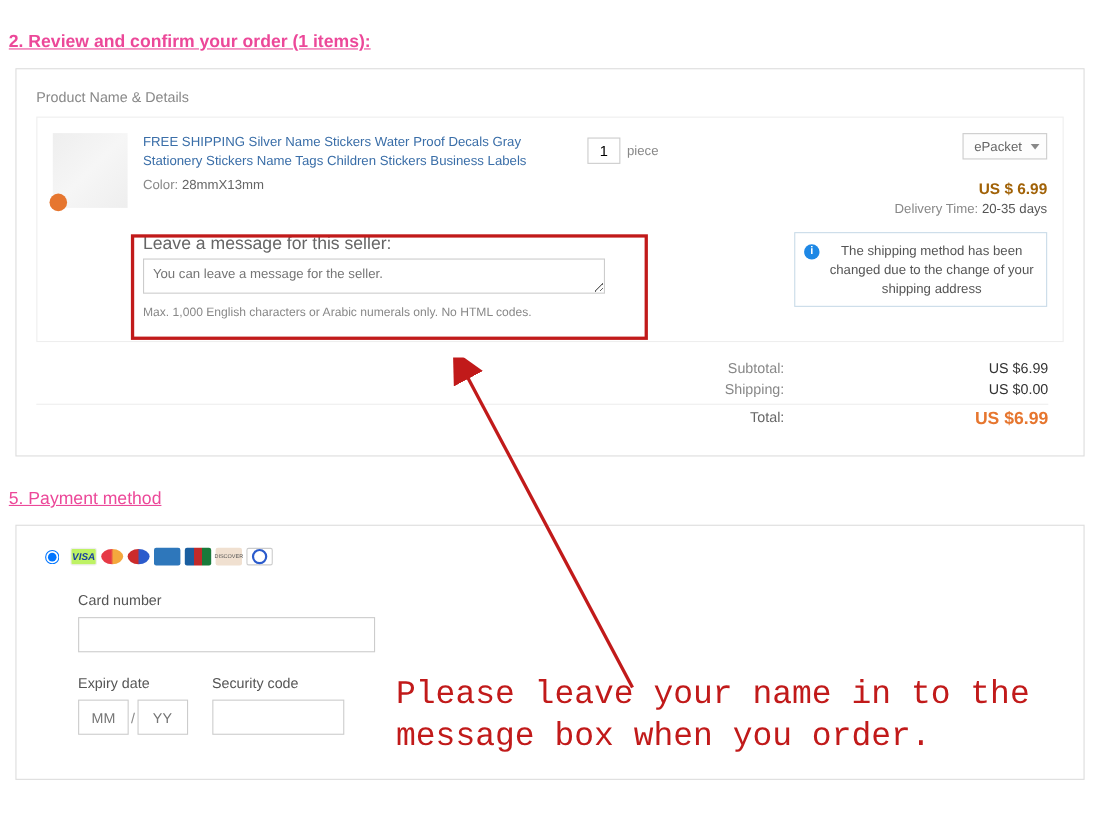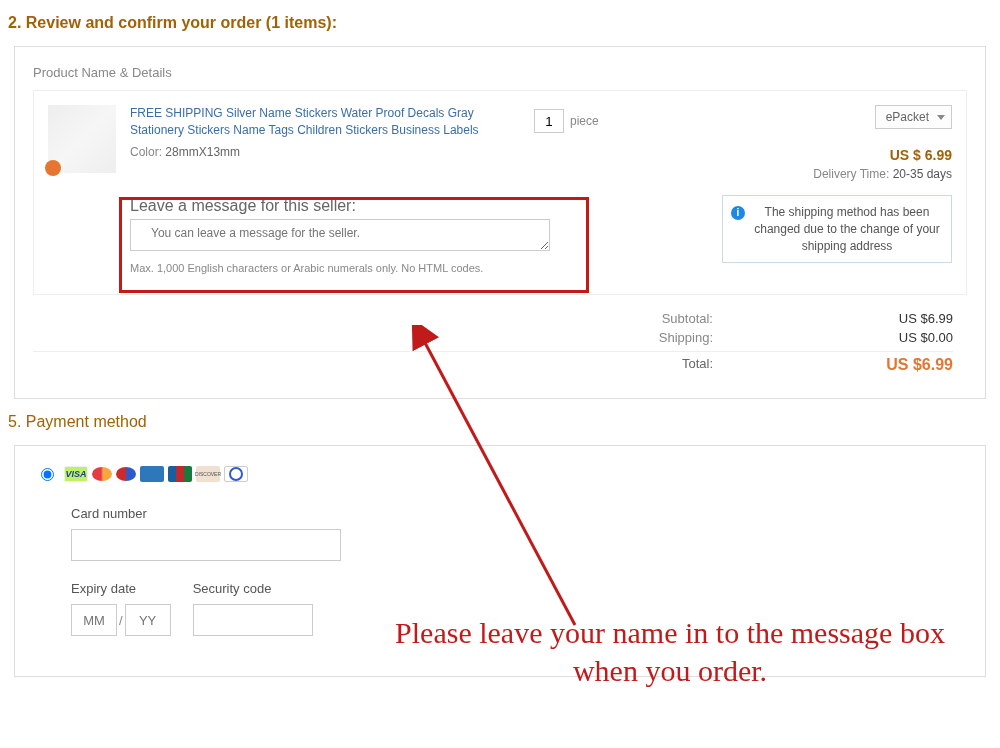--- a/index.html
+++ b/index.html
@@ -9,22 +9,23 @@
     color: #333;
     font-size: 13px;
     width: 1000px;
     height: 748px;
     position: relative;
     overflow: hidden;
   }
   .section-title {
     font-size: 16px;
     font-weight: bold;
-    color: #a16207;
-    margin: 14px 0 14px 8px;
+    color: #ec4899;
+    margin: 30px 0 14px 8px;
+    text-decoration: underline;
   }
   .outer-box {
     border: 1px solid #ddd;
     margin: 10px 14px 0 14px;
     padding: 18px 18px 10px 18px;
     background: #fff;
   }
   .details-header {
     color: #888;
     font-size: 13px;
@@ -133,21 +134,21 @@
     margin-top:18px;
     padding:6px 10px 8px 0;
   }
   .msg-label{
     color:#666; font-size:16px; margin-bottom:4px;
   }
   textarea.msg{
     width:420px; height:32px;
     border:1px solid #ccc;
     resize:vertical;
-    padding:6px 20px;
+    padding:6px 8px;
     font-size:12px;
     color:#666;
     font-family:inherit;
   }
   .msg-help{
     color:#888; font-size:11px; margin-top:8px;
   }
   
   .anno-rect{
     border:3px solid #c11a1a;
@@ -200,22 +201,21 @@
   .small{ width:46px; text-align:center; }
   .expiry-slash{ color:#888; margin:0 2px; align-self:center;}
   .sec-code{ width:120px; }
 
   
   .anno-text{
     position:absolute;
     color:#c11a1a;
     font-size:30px;
     line-height:1.25;
-    text-align:center;
-    font-family:Liberation Serif, serif;
+    font-family:Liberation Mono, monospace;
   }
   svg.arrow{
     position:absolute;
     pointer-events:none;
   }
 </style>
 </head>
 <body>
 
 <div class="section-title">2. Review and confirm your order (1 items):</div>

